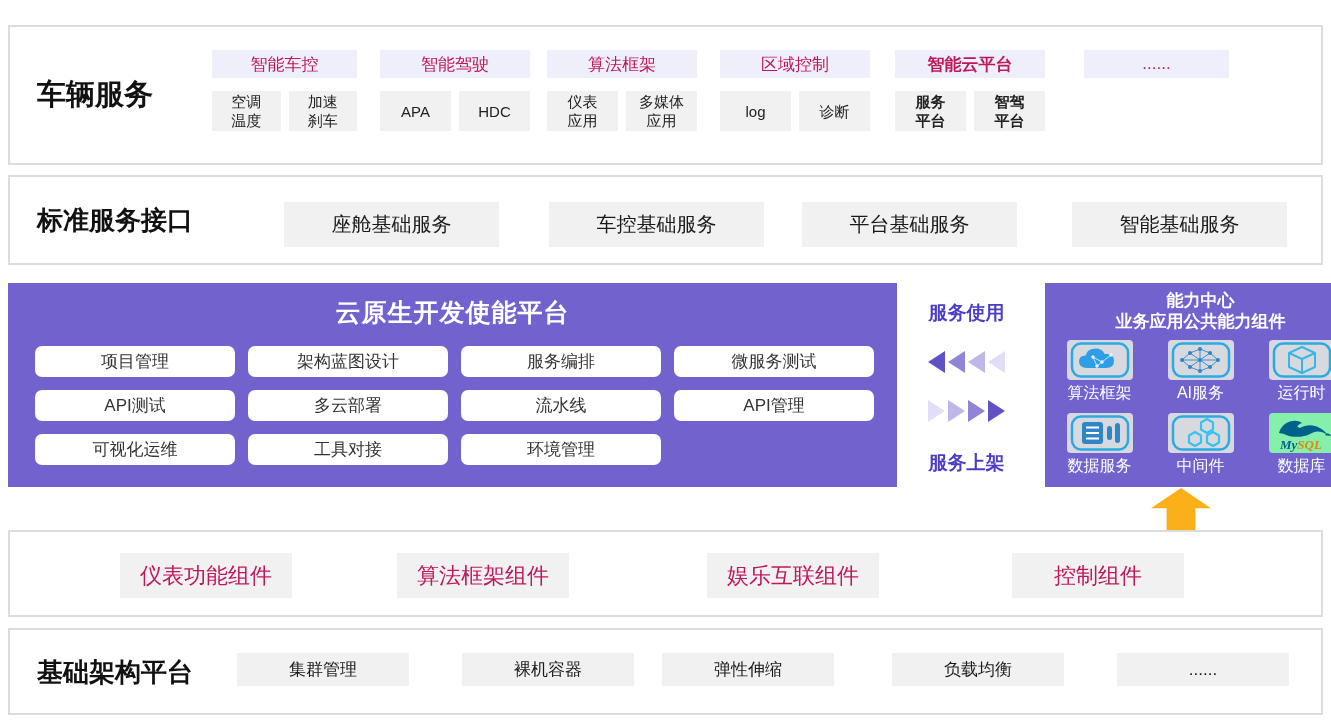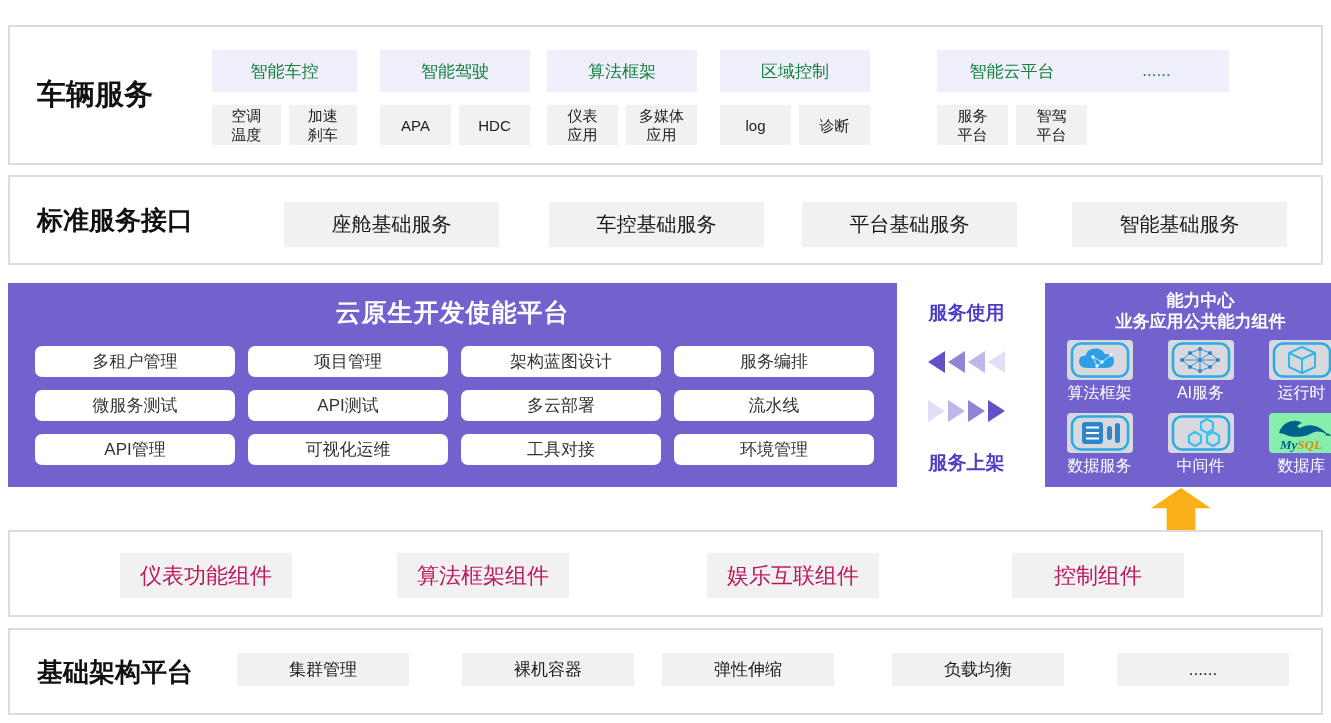--- a/index.html
+++ b/index.html
@@ -6,22 +6,22 @@
   .canvas{position:relative;width:1331px;height:723px;background:#fff;
           font-family:"Liberation Sans",sans-serif;overflow:hidden;}
   .sec{position:absolute;background:#fff;border:2px solid var(--border-gray);box-sizing:border-box;}
   .sec-label{position:absolute;left:27px;top:50%;transform:translateY(-50%);
              font-weight:700;color:#111;white-space:nowrap;}
 
   
   #sec1{left:8px;top:25px;width:1315px;height:140px;}
   #sec1 .sec-label{font-size:29px;}
   .vgroup{position:absolute;top:23px;}
-  .vtitle{height:42px;background:var(--lavender-box);display:flex;align-items:center;
-          justify-content:center;font-size:17px;color:#15803d;}
+  .vtitle{height:28px;background:var(--lavender-box);display:flex;align-items:center;
+          justify-content:center;font-size:17px;color:#be185d;}
   .vsubs{display:flex;gap:8px;margin-top:13px;}
   .vsub{flex:1;height:40px;background:var(--gray-box);display:flex;flex-direction:column;
         align-items:center;justify-content:center;font-size:15px;line-height:19px;color:#222;text-align:center;}
 
   
   #sec2{left:8px;top:175px;width:1315px;height:90px;}
   #sec2 .sec-label{font-size:26px;}
   .s2box{position:absolute;top:25px;height:45px;width:215px;background:var(--gray-box);
          display:flex;align-items:center;justify-content:center;font-size:20px;color:#1a1a1a;text-align:right;}
 
@@ -127,21 +127,21 @@
             <span>log</span>
             <span></span>
           </div>
         <div class="vsub">
             <span>诊断</span>
             <span></span>
           </div>
       </div>
     </div>
 
-    <div class="vgroup" style="left:927px;width:150px;">
+    <div class="vgroup" style="left:885px;width:150px;font-weight:bold;">
       <div class="vtitle">智能云平台</div>
       <div class="vsubs">
         <div class="vsub">
             <span>服务</span>
             <span>平台</span>
           </div>
         <div class="vsub">
             <span>智驾</span>
             <span>平台</span>
           </div>
@@ -157,21 +157,20 @@
     <div class="sec-label">标准服务接口</div>
     <div class="s2box" style="left:274px;">座舱基础服务</div>
     <div class="s2box" style="left:539px;">车控基础服务</div>
     <div class="s2box" style="left:792px;">平台基础服务</div>
     <div class="s2box" style="left:1062px;">智能基础服务</div>
   </div>
 
   <div class="purple-main">
     <div class="p-title">云原生开发使能平台</div>
     <div class="p-grid">
-      <div class="pbox">多租户管理</div>
       <div class="pbox">项目管理</div>
       <div class="pbox">架构蓝图设计</div>
       <div class="pbox">服务编排</div>
       <div class="pbox">微服务测试</div>
       <div class="pbox">API测试</div>
       <div class="pbox">多云部署</div>
       <div class="pbox">流水线</div>
       <div class="pbox">API管理</div>
       <div class="pbox">可视化运维</div>
       <div class="pbox">工具对接</div>

